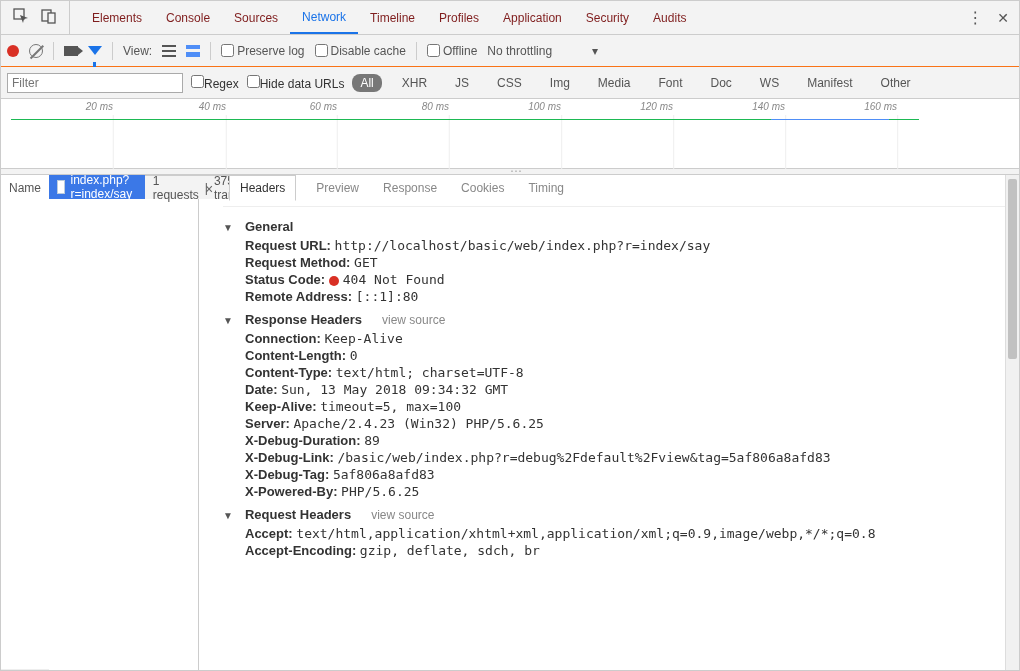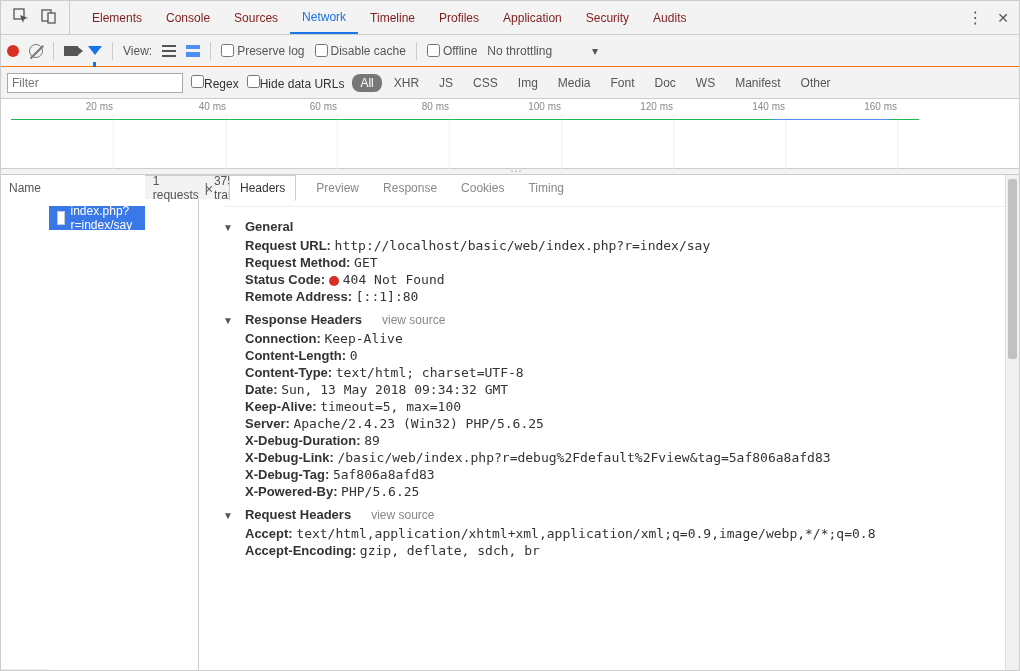--- a/index.html
+++ b/index.html
@@ -14,32 +14,32 @@
 .toolbar { display: flex; align-items: center; height: 32px; background: #f3f3f3; border-bottom: 1px solid #f97316; padding: 0 6px; gap: 10px; }
 .toolbar .rec { width: 12px; height: 12px; background: #d93025; border-radius: 50%; display: inline-block; }
 .toolbar .clr { width: 14px; height: 14px; border: 1.5px solid #777; border-radius: 50%; position: relative; display: inline-block; }
 .toolbar .clr::after { content: ''; position: absolute; left: 6px; top: -2px; width: 1.5px; height: 18px; background: #777; transform: rotate(45deg); }
 .toolbar input[type=checkbox] { margin-right: 3px; }
 .toolbar .lbl { color: #555; display: flex; align-items: center; }
 .filterbar { display: flex; align-items: center; height: 32px; background: #f3f3f3; border-bottom: 1px solid #ccc; padding: 0 6px; gap: 8px; }
 .filterbar input.filter { width: 176px; height: 20px; border: 1px solid #aaa; padding: 0 4px; font-size: 12px; color: #888; }
 .filterbar .pill { padding: 2px 8px; border-radius: 8px; font-size: 12px; color: #555; }
 .filterbar .pill.active { background: #777; color: #fff; }
-.timeline { height: 70px; border-bottom: 1px solid #ccc; position: relative; background: #fff; }
+.timeline { height: 70px; border-bottom: 1px solid #ccc; position: relative; background: #fff; font-style: italic; }
 .timeline .ticks { display: flex; position: relative; height: 18px; }
 .timeline .tick { position: absolute; top: 2px; font-size: 10px; color: #888; transform: translateX(-100%); }
 .timeline .tick::after { content: ''; position: absolute; left: 100%; top: 14px; width: 1px; height: 54px; background: #eee; }
 .timeline .bar { position: absolute; top: 20px; left: 10px; right: 100px; height: 1px; background: #1db954; }
 .timeline .bar2 { position: absolute; top: 20px; left: 770px; width: 118px; height: 1px; background: #4f8ef7; }
 .gripper { height: 6px; background: #f3f3f3; border-bottom: 1px solid #ccc; position: relative; }
 .gripper::after { content: '⋯'; position: absolute; left: 50%; top: -5px; color: #aaa; letter-spacing: 2px; }
 .mainrow { display: flex; flex: 1; min-height: 0; }
 .leftpanel { width: 198px; border-right: 1px solid #ccc; display: flex; }
 .leftpanel .hdr { padding: 6px 8px; color: #555; border-bottom: 1px solid #eee; }
-.leftpanel .row { height: 24px; display: flex; align-items: center; padding: 0 8px; gap: 6px; background: #3b78e7; color: #fff; cursor: default; font-size: 12px; margin-top: 31px; }
+.leftpanel .row { height: 24px; display: flex; align-items: center; padding: 0 8px; gap: 6px; background: #3b78e7; color: #fff; cursor: default; font-size: 12px; }
 .leftpanel .row .docicn { width: 12px; height: 14px; background: #fff; border: 1px solid #bcd; display: inline-block; }
 .leftpanel .spacer { flex: 1; }
 .statusbar { height: 24px; border-top: 1px solid #ccc; background: #f3f3f3; display: flex; align-items: center; padding: 0 8px; gap: 6px; color: #555; font-size: 12px; }
 .rightpanel { flex: 1; display: flex; position: relative; min-width: 0; }
 .rightpanel .close { position: absolute; left: 6px; top: 6px; font-size: 14px; color: #666; cursor: default; }
 .rightpanel .body { flex: 1; display: flex; flex-direction: column; margin-left: 24px; min-height: 0; }
 .subtabs { display: flex; align-items: flex-start; height: 32px; gap: 16px; padding-left: 6px; border-bottom: 1px solid #eee; }
 .subtabs .stab { color: #888; padding: 6px 4px; }
 .subtabs .stab.active { color: #333; border: 1px solid #ccc; border-bottom: 1px solid #fff; background: #fff; margin-bottom: -1px; padding: 5px 10px; }
 .details { flex: 1; overflow-y: auto; padding: 4px 0 10px 0; font-size: 13px; }
@@ -118,21 +118,21 @@
       <input type="checkbox" style="">
       <span>Offline</span>
     </label>
   <span class="lbl dropdown"><span>No throttling</span>&nbsp;&nbsp;&nbsp;&nbsp;&nbsp;&nbsp;&nbsp;&nbsp;&nbsp;&nbsp;&nbsp;&nbsp;▾</span>
 </div>
 
 <div class="filterbar">
   <input class="filter" placeholder="Filter" style="">
   <label class="lbl"><input type="checkbox" style=""><span>Regex</span></label>
   <label class="lbl"><input type="checkbox" style=""><span>Hide data URLs</span></label>
-  <span id="type-pills" style="display:flex;gap:4px;align-items:flex-start">
+  <span id="type-pills" style="display:flex;gap:12px;align-items:flex-start">
       <span class="pill active">All</span>
       <span class="pill">XHR</span>
       <span class="pill">JS</span>
       <span class="pill">CSS</span>
       <span class="pill">Img</span>
       <span class="pill">Media</span>
       <span class="pill">Font</span>
       <span class="pill">Doc</span>
       <span class="pill">WS</span>
       <span class="pill">Manifest</span>

